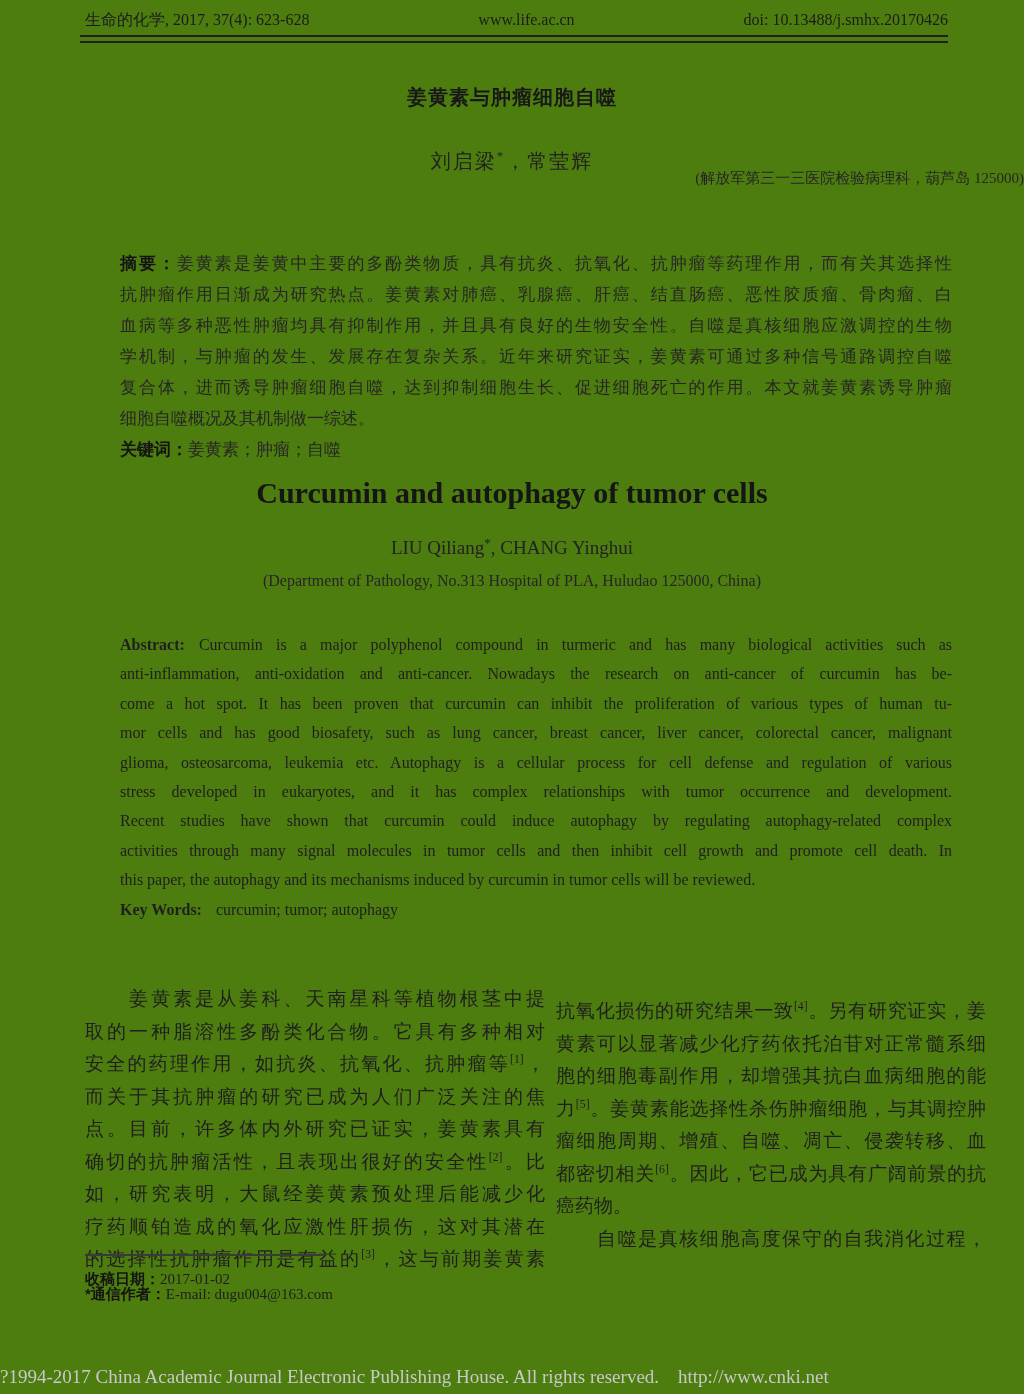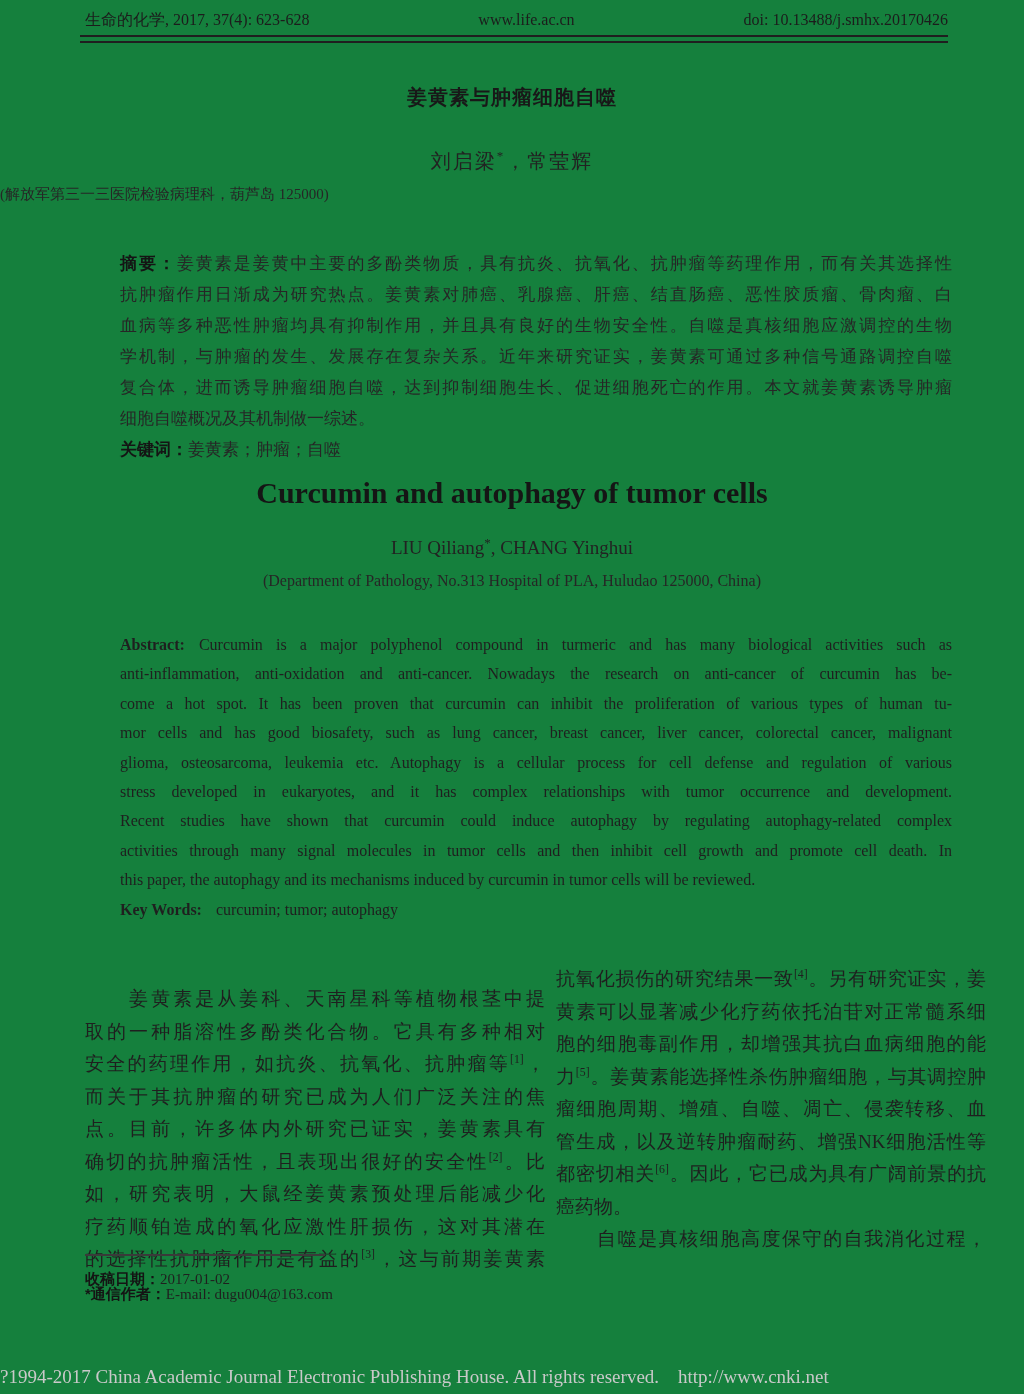--- a/index.html
+++ b/index.html
@@ -1,19 +1,19 @@
 <!DOCTYPE html>
 <html><head>
 <meta charset="utf-8">
 <style>
   html,body{margin:0;padding:0;background:#e8e8e8;}
   .page{
     position:relative;
     width:1024px;height:1394px;
-    background:#15803d;
+    background:#4d7c0f;
     margin:0 auto;
     overflow:hidden;
     color:#1f1f1f;
     font-family:"Liberation Serif","DejaVu Serif",serif;
   }
   
   .hdr{
     position:absolute;top:10px;left:85px;width:863px;
     display:flex;justify-content:space-between;align-items:baseline;
     font-size:16px;color:#1c1c1c;
@@ -27,22 +27,22 @@
     position:absolute;top:84px;left:0;width:100%;
     text-align:center;font-size:20px;font-weight:700;letter-spacing:1px;
     font-family:"Liberation Sans","DejaVu Sans",sans-serif;color:#181818;
   }
   .cn-authors{
     position:absolute;top:148px;left:0;width:100%;
     text-align:center;font-size:20px;letter-spacing:2px;color:#222;
   }
   .cn-authors sup{font-size:13px;}
   .cn-aff{
-    position:absolute;top:185px;left:0;width:100%;
-    text-align:left;font-size:15px;color:#262626;
+    position:absolute;top:169px;left:0;width:100%;
+    text-align:right;font-size:15px;color:#262626;
   }
   
   .cn-abs{
     position:absolute;top:248px;left:120px;width:832px;
     font-size:17px;color:#262626;
   }
   .cn-abs .tline,.cn-abs .absline{line-height:31px;}
   .en-abs{
     position:absolute;top:630px;left:120px;width:832px;
     font-size:16px;color:#1f1f1f;
@@ -68,21 +68,21 @@
   .en-aff{
     position:absolute;top:572px;left:0;width:100%;
     text-align:center;font-size:16px;color:#262626;
   }
   
   .col{
     position:absolute;top:963px;font-size:19px;color:#1f1f1f;
   }
   .col .tline{line-height:32.5px;}
   .col-left{left:85px;width:460px;margin-top:20px;}
-  .col-right{left:556px;width:430px;}
+  .col-right{left:556px;width:430px;margin-top:32px;}
   
   .foot-rule{
     position:absolute;top:1254px;left:85px;width:240px;
     border-top:2px solid #3a3a3a;
   }
   .footnote{
     position:absolute;left:85px;font-size:15px;color:#1f1f1f;
   }
   .fn1{top:1262px;margin-top:8px;}
   .fn2{top:1285px;}
@@ -149,21 +149,20 @@
       <div class="tline">如，研究表明，大鼠经姜黄素预处理后能减少化</div>
       <div class="tline">疗药顺铂造成的氧化应激性肝损伤，这对其潜在</div>
       <div class="tline">的选择性抗肿瘤作用是有益的<sup>[3]</sup>，这与前期姜黄素</div>
     </div>
   <div class="col col-right">
       <div class="tline">抗氧化损伤的研究结果一致<sup>[4]</sup>。另有研究证实，姜</div>
       <div class="tline">黄素可以显著减少化疗药依托泊苷对正常髓系细</div>
       <div class="tline">胞的细胞毒副作用，却增强其抗白血病细胞的能</div>
       <div class="tline">力<sup>[5]</sup>。姜黄素能选择性杀伤肿瘤细胞，与其调控肿</div>
       <div class="tline">瘤细胞周期、增殖、自噬、凋亡、侵袭转移、血</div>
-      <div class="tline">管生成，以及逆转肿瘤耐药、增强NK细胞活性等</div>
       <div class="tline">都密切相关<sup>[6]</sup>。因此，它已成为具有广阔前景的抗</div>
       <div class="tline noj">癌药物。</div>
       <div class="tline">　　自噬是真核细胞高度保守的自我消化过程，</div>
     </div>
 
   <div class="foot-rule"></div>
   <div class="footnote fn1"><b class="cjk-label">收稿日期：</b><span>2017-01-02</span></div>
   <div class="footnote fn2"><b class="cjk-label">*通信作者：</b><span>E-mail: dugu004@163.com</span></div>
 
   <div class="watermark">?1994-2017 China Academic Journal Electronic Publishing House. All rights reserved.    http://www.cnki.net</div>

